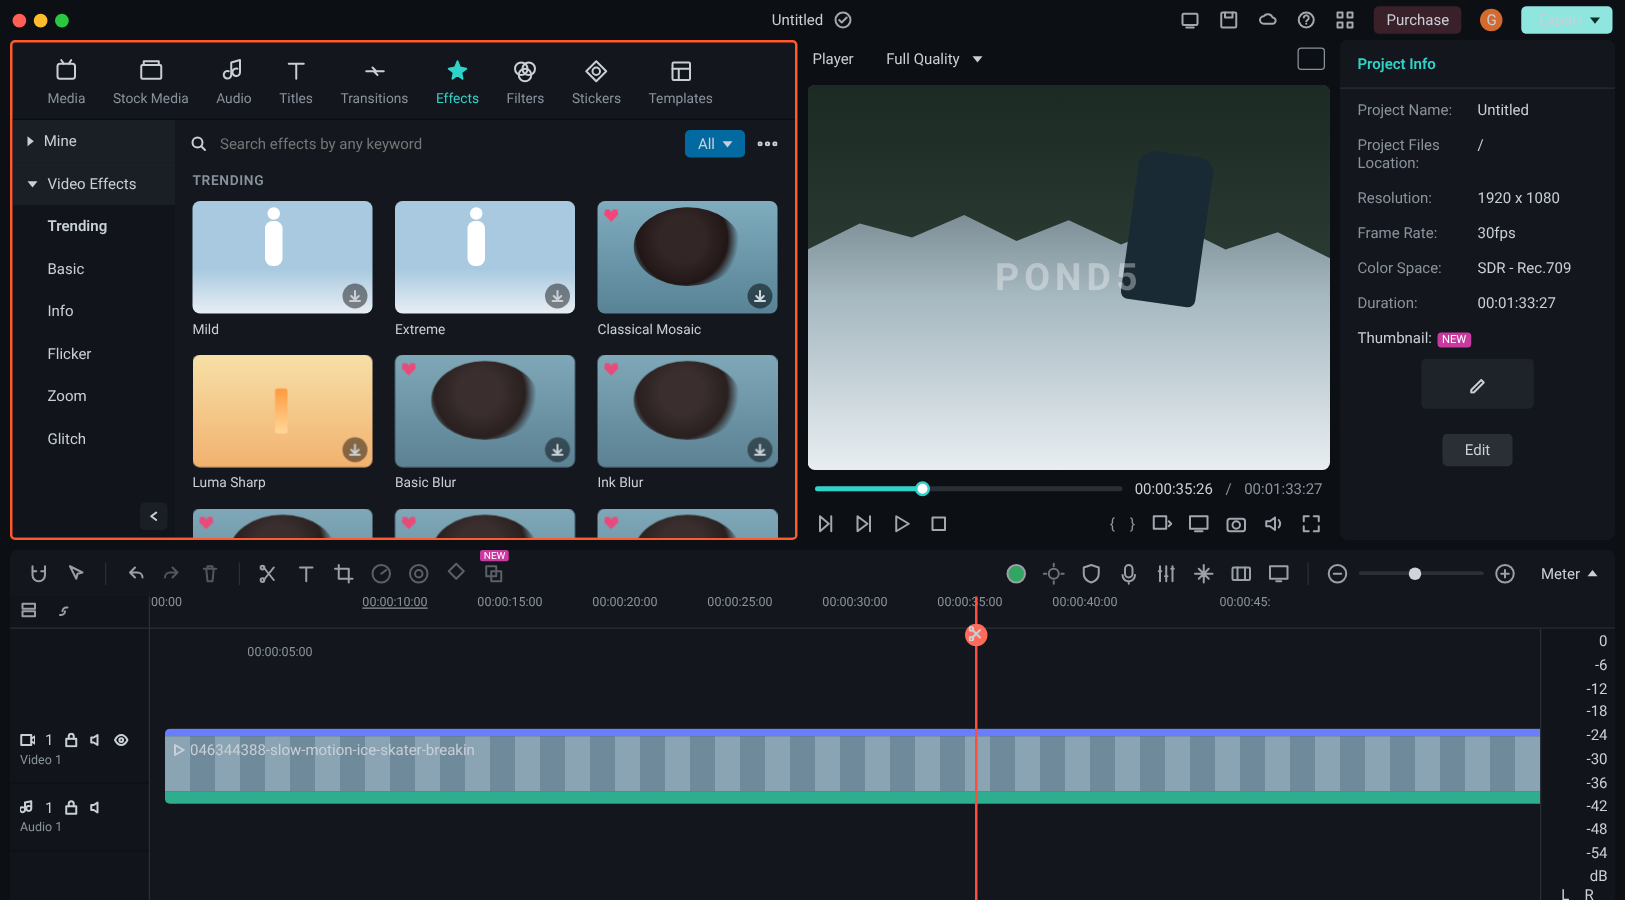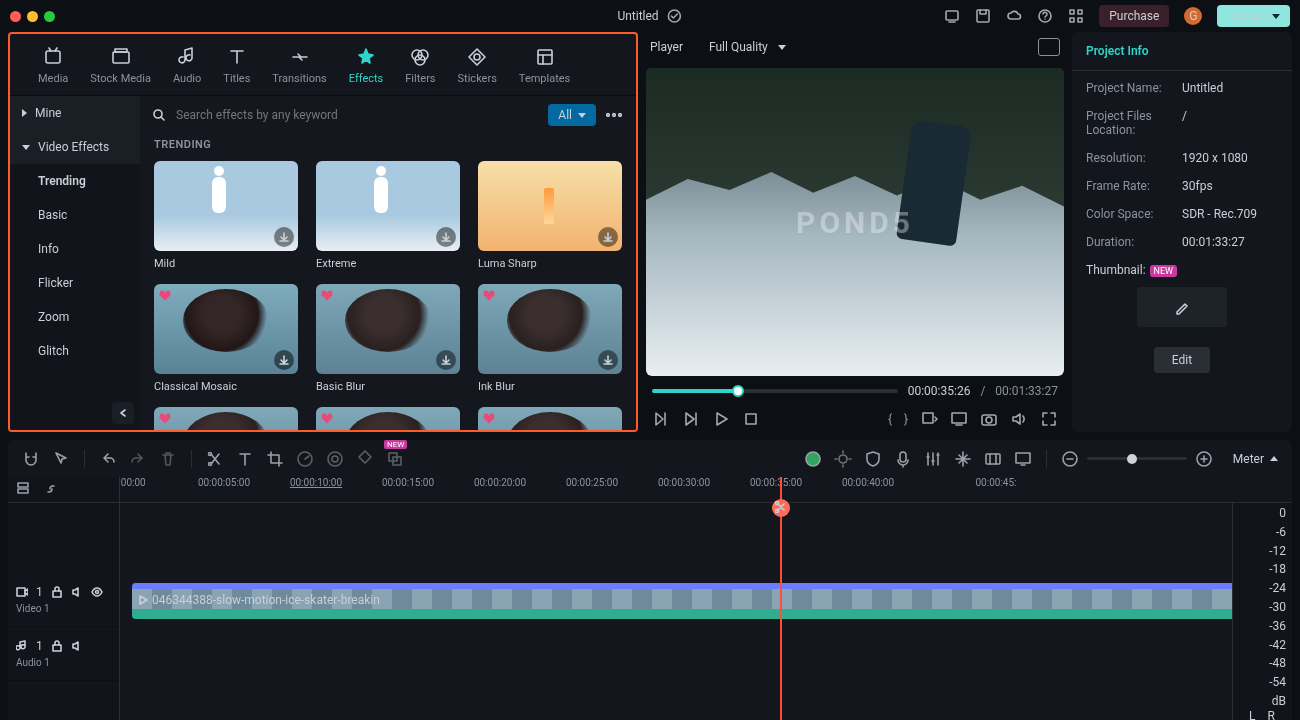--- a/index.html
+++ b/index.html
@@ -107,21 +107,21 @@
   .trackheadrow.spaceblock{height:70px;border:none}
   .tricons{display:flex;gap:8px;align-items:center}
   .trlabel{font-size:10px;color:var(--muted)}
   .tl-main{flex:1;position:relative;overflow:hidden}
   .ruler{height:26px;border-bottom:1px solid var(--border);position:relative;display:flex}
   .tick{position:absolute;top:0;font-size:10px;color:var(--muted);transform:translateX(-50%)}
   .tracks{position:relative;height:calc(100% - 26px)}
   .playhead{position:absolute;top:0;bottom:0;width:2px;background:#ff4d3d;left:660px;z-index:5}
   .playhead::before{content:"";position:absolute;top:22px;left:-8px;width:18px;height:18px;border-radius:50%;background:#ff6b5a;display:block}
   .playhead .scis{position:absolute;top:24px;left:-5px;width:12px;height:12px}
-  .clip{position:absolute;left:12px;right:12px;top:80px;height:36px;border-radius:4px;overflow:hidden;background:#3a566a}
+  .clip{position:absolute;left:12px;right:12px;top:80px;height:60px;border-radius:4px;overflow:hidden;background:#3a566a}
   .clip .topbar{position:absolute;top:0;left:0;right:0;height:6px;background:#6a7dff}
   .clip .btm{position:absolute;bottom:0;left:0;right:0;height:10px;background:#2fae8f}
   .clip .frames{position:absolute;top:6px;bottom:10px;left:0;right:0;background:repeating-linear-gradient(90deg,#8aa4b4 0 20px,#6f8a9a 20px 40px)}
   .clip .label{position:absolute;left:6px;top:10px;font-size:10px;color:#fff;display:flex;align-items:center;gap:4px}
   .dbscale{position:absolute;right:0;top:26px;bottom:0;width:60px;background:#11151b;border-left:1px solid var(--border);display:flex;flex-direction:column;justify-content:space-between;padding:4px 6px 18px;font-size:10px;color:var(--muted);text-align:right}
   .dbscale div{line-height:1}
   .dbfoot{position:absolute;right:0;bottom:2px;width:60px;display:flex;justify-content:center;gap:12px;font-size:10px;color:var(--muted)}
   svg *{stroke:currentColor;fill:none;stroke-width:1.6;stroke-linecap:round;stroke-linejoin:round}
   .tri{width:0;height:0;border-left:4px solid transparent;border-right:4px solid transparent}
   .tri.down{border-top:5px solid currentColor}
@@ -317,43 +317,43 @@
                 <div class="figure"></div>
                 <div class="dl">
                   <svg width="10" height="10">
                     <path d="M5 1v6M2 5l3 3 3-3M1 9h8" stroke="#fff"></path>
                   </svg>
                 </div>
               </div>
               <div class="cardlabel">Extreme</div>
             </div>
             <div class="card">
-              <div class="thumb orange">
-                <div class="lighthouse"></div>
-                <div class="dl">
-                  <svg width="10" height="10">
-                    <path d="M5 1v6M2 5l3 3 3-3M1 9h8" stroke="#fff"></path>
-                  </svg>
-                </div>
-              </div>
-              <div class="cardlabel">Luma Sharp</div>
-            </div>
-            <div class="card">
               <div class="thumb person pix">
                 <div class="hair"></div>
                 <div class="heart"></div>
                 <div class="dl">
                   <svg width="10" height="10">
                     <path d="M5 1v6M2 5l3 3 3-3M1 9h8" stroke="#fff"></path>
                   </svg>
                 </div>
               </div>
               <div class="cardlabel">Classical Mosaic</div>
             </div>
             <div class="card">
+              <div class="thumb orange">
+                <div class="lighthouse"></div>
+                <div class="dl">
+                  <svg width="10" height="10">
+                    <path d="M5 1v6M2 5l3 3 3-3M1 9h8" stroke="#fff"></path>
+                  </svg>
+                </div>
+              </div>
+              <div class="cardlabel">Luma Sharp</div>
+            </div>
+            <div class="card">
               <div class="thumb person">
                 <div class="hair"></div>
                 <div class="heart"></div>
                 <div class="dl">
                   <svg width="10" height="10">
                     <path d="M5 1v6M2 5l3 3 3-3M1 9h8" stroke="#fff"></path>
                   </svg>
                 </div>
               </div>
               <div class="cardlabel">Basic Blur</div>
@@ -638,21 +638,21 @@
               <path d="M2 4v4h2l3 2V2L4 4z"></path>
             </svg>
         </div>
         <span class="trlabel">Audio 1</span>
       </div>
     </div>
   </div>
   <div class="tl-main">
     <div class="ruler" id="ruler">
         <span class="tick" style="left: 12px;">:00:00</span>
-        <span class="tick" style="left: 104px;">00:00:05:00</span>
+        <span class="tick" style="left: 104px; margin-top: 40px;">00:00:05:00</span>
         <span class="tick" style="left: 196px; text-decoration: underline;">00:00:10:00</span>
         <span class="tick" style="left: 288px;">00:00:15:00</span>
         <span class="tick" style="left: 380px;">00:00:20:00</span>
         <span class="tick" style="left: 472px;">00:00:25:00</span>
         <span class="tick" style="left: 564px;">00:00:30:00</span>
         <span class="tick" style="left: 656px;">00:00:35:00</span>
         <span class="tick" style="left: 748px;">00:00:40:00</span>
         <span class="tick" style="left: 876px;">00:00:45:</span>
       </div>
     <div class="tracks">

